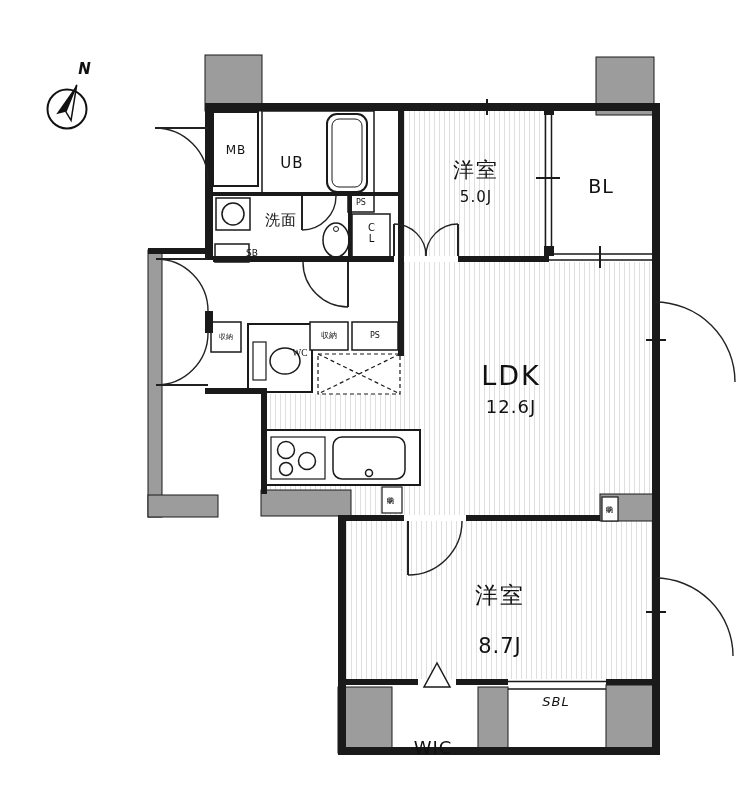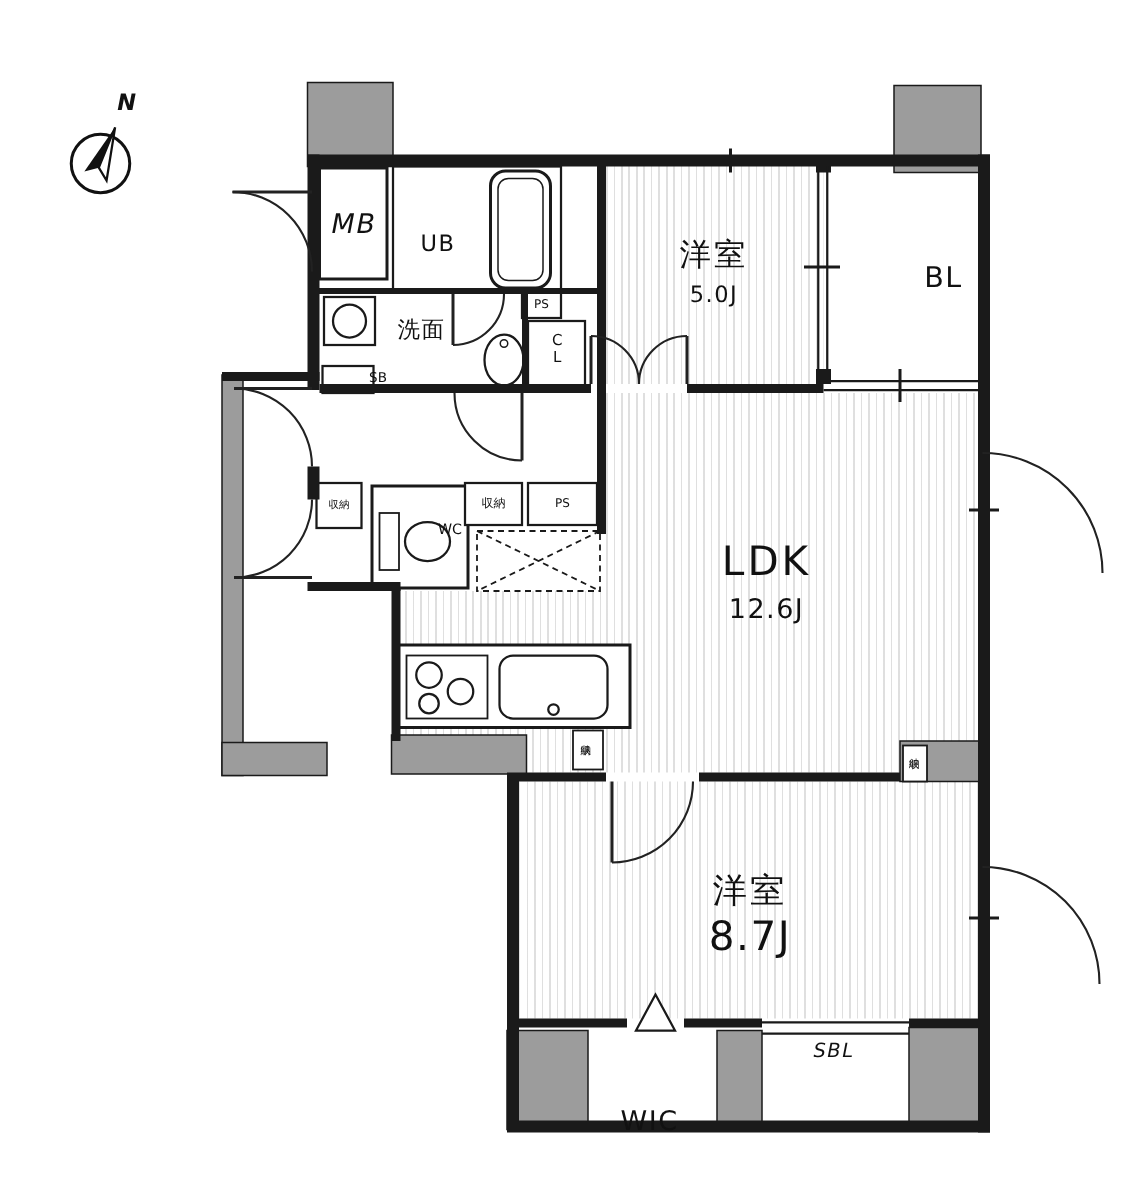--- a/index.html
+++ b/index.html
@@ -180,37 +180,37 @@
         <path d="M0,-26 L8,9 L0,3 Z" fill="#fff" stroke="#111" stroke-width="1.5"></path>
       </g>
     </g>
   </svg>
 
   <div class="lbl north" style="left:85px;top:69px;font-size:15px;">N</div>
 
   <div class="lbl" style="left:476px;top:170px;font-size:21px;letter-spacing:2px;">洋室</div>
   <div class="lbl" style="left:476px;top:197px;font-size:15px;">5.0J</div>
 
-  <div class="lbl" style="left:601px;top:186px;font-size:19px;margin-left:28px;">BL</div>
+  <div class="lbl" style="left:601px;top:186px;font-size:19px;">BL</div>
 
   <div class="lbl" style="left:511px;top:375px;font-size:27px;letter-spacing:2px;">LDK</div>
   <div class="lbl" style="left:511px;top:407px;font-size:18px;">12.6J</div>
 
   <div class="lbl" style="left:500px;top:595px;font-size:23px;letter-spacing:2px;">洋室</div>
-  <div class="lbl" style="left:500px;top:625px;font-size:27px;">8.7J</div>
+  <div class="lbl" style="left:500px;top:646px;font-size:21px;">8.7J</div>
 
   <div class="lbl" style="left:433px;top:716px;font-size:18px;margin-top:32px;">WIC</div>
   <div class="lbl" style="left:556px;top:701px;font-size:13px;font-style:italic;">SBL</div>
 
-  <div class="lbl" style="left:236px;top:150px;font-size:18px;font-style:italic;">MB</div>
+  <div class="lbl" style="left:236px;top:150px;font-size:12px;">MB</div>
   <div class="lbl" style="left:292px;top:163px;font-size:15px;">UB</div>
   <div class="lbl" style="left:281px;top:220px;font-size:15px;">洗面</div>
   <div class="lbl" style="left:361px;top:203px;font-size:8px;letter-spacing:0;">PS</div>
   <div class="lbl v" style="left:366px;top:222px;font-size:10px;transform:translate(0,0);">CL</div>
   <div class="lbl" style="left:232px;top:253px;font-size:9px;letter-spacing:0;margin-left:20px;">SB</div>
-  <div class="lbl" style="left:300px;top:354px;font-size:9.5px;letter-spacing:0;">WC</div>
+  <div class="lbl" style="left:300px;top:354px;font-size:9.5px;letter-spacing:0;font-family:Liberation Serif, serif;">WC</div>
   <div class="lbl" style="left:226px;top:337px;font-size:7px;letter-spacing:0;">収納</div>
   <div class="lbl" style="left:329px;top:336px;font-size:8px;letter-spacing:0;">収納</div>
   <div class="lbl" style="left:375px;top:336px;font-size:8px;letter-spacing:0;">PS</div>
   <div class="lbl v" style="left:386px;top:491px;font-size:7px;transform:translate(0,0);">収納</div>
   <div class="lbl v" style="left:605px;top:500px;font-size:7px;transform:translate(0,0);">収納</div>
 
 </div>
 
 </body></html>

